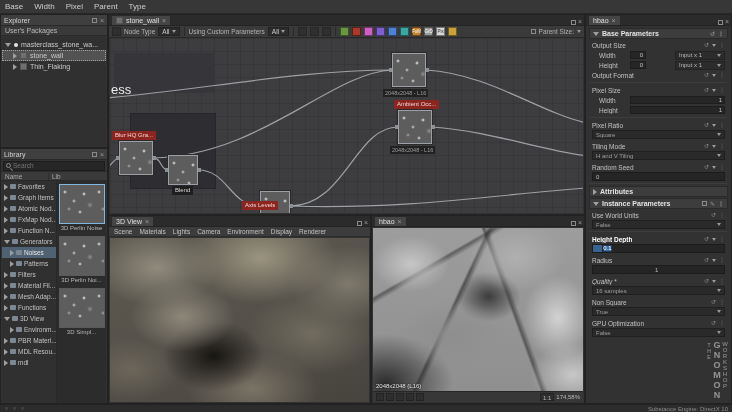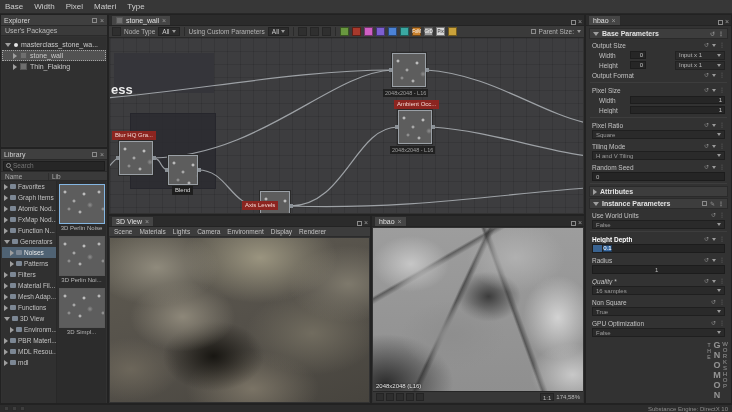--- a/index.html
+++ b/index.html
@@ -69,21 +69,21 @@
   .gtoolbar { height:12px; background:#3a3a3a; border-bottom:1px solid #282828; display:flex; align-items:center; padding:0 3px; gap:3px; font-size:6.5px; color:#b3b3b3; white-space:nowrap; overflow:hidden; }
   .gdd { height:9px; background:#2c2c2c; border:1px solid #222; display:flex; align-items:center; gap:2px; padding:0 3px; color:#ccc; flex:none; }
   .gsep { width:1px; height:9px; background:#2a2a2a; margin:0 1px; flex:none; }
   .gtool-icon { width:9px; height:9px; background:#2f2f2f; border:1px solid #262626; flex:none; }
   .chip { width:9px; height:9px; border:1px solid rgba(0,0,0,.45); font-size:4.5px; color:#fff; display:flex; align-items:center; justify-content:center; flex:none; }
   .gcanvas { position:absolute; left:1px; right:1px; top:23px; bottom:1px; background-color:#3d3d3f; overflow:hidden;
     background-image: linear-gradient(rgba(0,0,0,.10) 1px, rgba(0,0,0,0) 1px), linear-gradient(90deg, rgba(0,0,0,.10) 1px, rgba(0,0,0,0) 1px);
     background-size:13px 13px; }
   .slab { position:absolute; background:#35353a; z-index:0; }
   .gframe { position:absolute; background:rgba(42,42,48,.85); border:1px solid #26262c; z-index:0; }
-  .frame-title { position:absolute; font-size:13px; font-weight:bold; color:#ececec; z-index:2; }
+  .frame-title { position:absolute; font-size:13px; font-weight:normal; color:#ececec; z-index:2; }
   #wires { position:absolute; inset:0; z-index:1; }
   .wire { fill:none; stroke:#a7acb0; stroke-width:1.2; opacity:.9; }
   .gnode { position:absolute; width:34px; height:34px; border:1px solid #9aa0a6; box-shadow:0 0 0 1px #2a2a2a; z-index:3; }
   .gnode.small { width:30px; height:30px; }
   .gnode::before { content:""; position:absolute; left:-4px; top:50%; margin-top:-2px; width:3px; height:4px; background:#8a9096; }
   .gnode::after { content:""; position:absolute; right:-4px; top:50%; margin-top:-2px; width:3px; height:4px; background:#8a9096; }
   .gbadge { position:absolute; height:9px; line-height:9px; padding:0 3px; font-size:6px; color:#f2d7d2; background:#8c2520; white-space:nowrap; z-index:5; }
   .gbadge.dark { background:#1e1e1e; color:#d8d8d8; }
   .gcap { position:absolute; height:8px; line-height:8px; padding:0 2px; font-size:5.5px; color:#9f9f9f; background:rgba(28,28,28,.85); white-space:nowrap; z-index:4; }
 
@@ -158,21 +158,21 @@
 </style>
 </head>
 <body>
 
 <div id="app">
 
   <div id="menubar">
     <span class="menu-item">Base</span>
     <span class="menu-item">Width</span>
     <span class="menu-item">Pixel</span>
-    <span class="menu-item">Materi</span>
+    <span class="menu-item">Parent</span>
     <span class="menu-item">Type</span>
   </div>
 
   <div id="explorer" class="panel">
     <div class="phead">
       <span>Explorer</span>
       <span class="grow"></span>
       <span class="ph-sq"></span>
       <span class="ph-x">×</span>
     </div>

